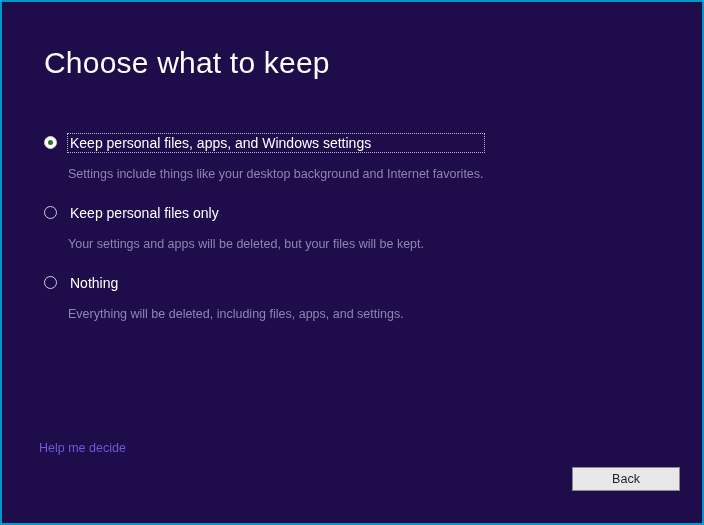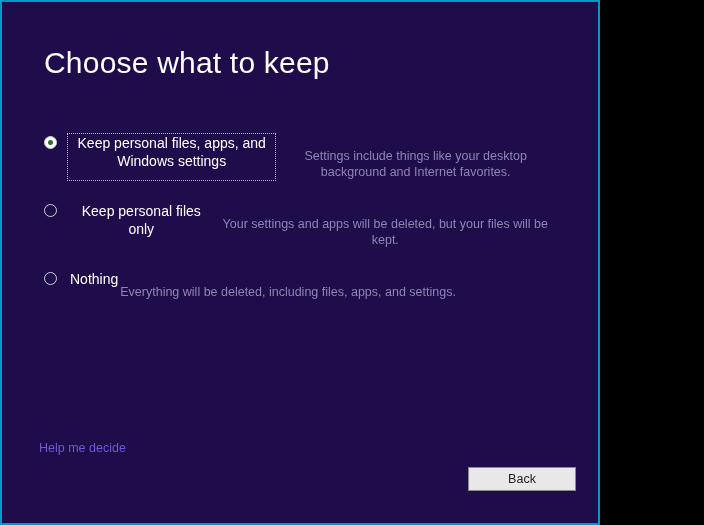--- a/index.html
+++ b/index.html
@@ -2,21 +2,21 @@
 <html><head>
   <meta charset="utf-8">
   <style>
     * { box-sizing: border-box; margin: 0; padding: 0; }
     html, body { width: 704px; height: 525px; overflow: hidden; }
     body {
       font-family: "Segoe UI", Tahoma, sans-serif;
       background: #000;
     }
     .window {
-      width: 600px;
+      width: 704px;
       height: 525px;
       border: 2px solid #0099cc;
       background: #1f0c4a;
       position: relative;
       padding: 44px 42px 0 42px;
     }
     .title {
       color: #ffffff;
       font-size: 30px;
       font-weight: 300;
@@ -32,21 +32,21 @@
       display: flex; align-items: center; justify-content: center;
       cursor: pointer;
     }
     .radio.selected { background: #ffffff; }
     .radio.selected::after {
       content: ""; width: 5px; height: 5px; border-radius: 50%;
       background: #1b5e20; 
       background: #2e7d32;
     }
     .radio.selected::after { background: #2f6f2f; }
-    .opt-text { display: flex; flex-direction: row; text-align: center; }
+    .opt-text { display: flex; flex-direction: column; }
     .opt-label {
       color: #ffffff; font-size: 14px; line-height: 18px;
       cursor: pointer; padding: 0 2px;
     }
     .opt-label.focused {
       outline: 1px dotted #b9b9c9;
       outline-offset: 0;
     }
     .opt-desc {
       color: #8e86b3; font-size: 12.5px; line-height: 16px;

